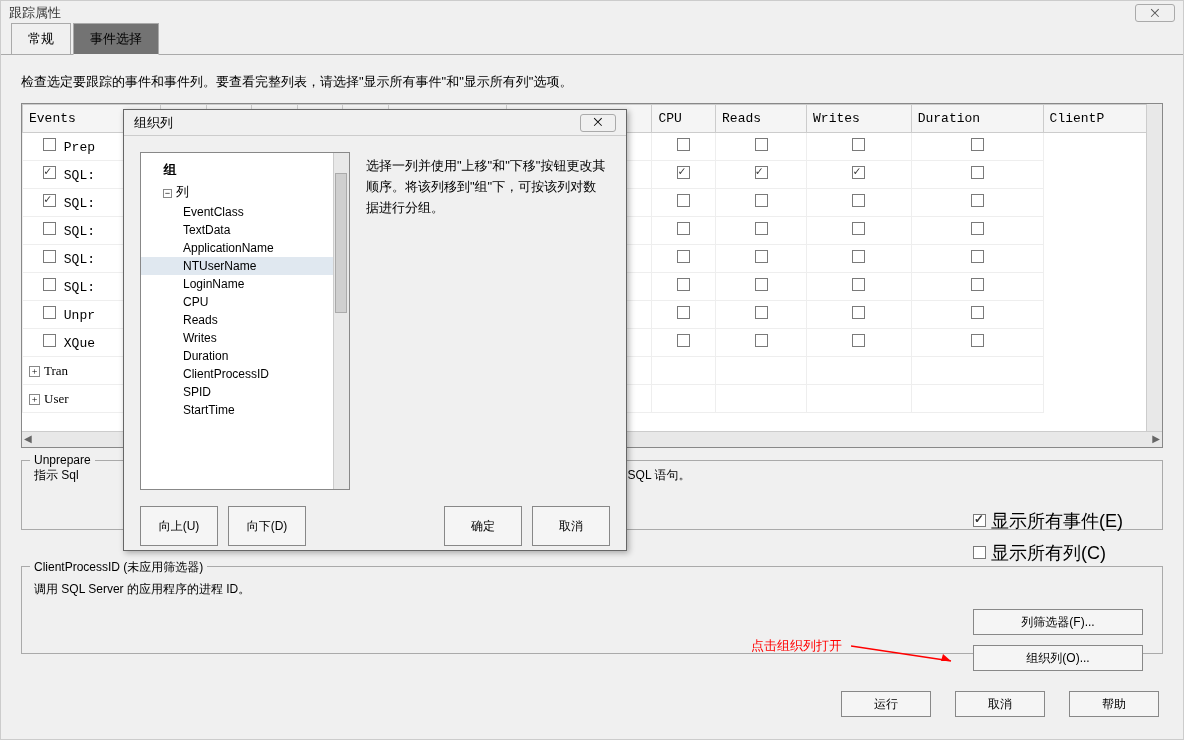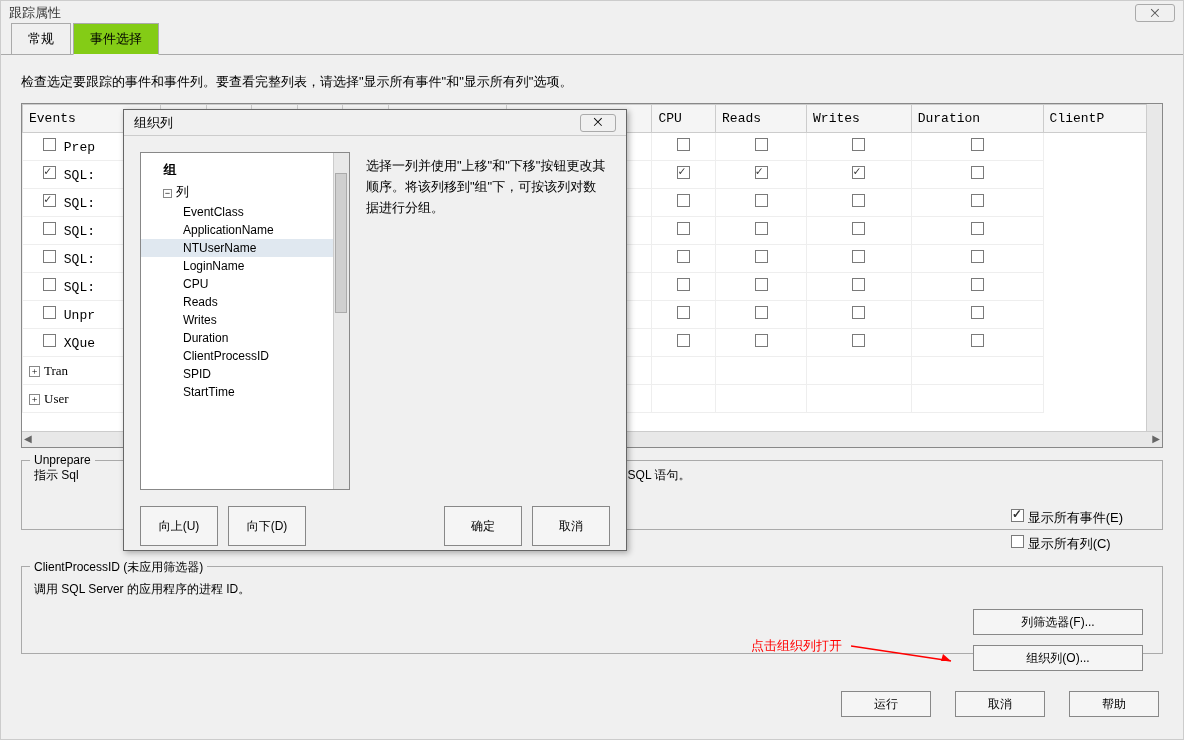--- a/index.html
+++ b/index.html
@@ -2,40 +2,40 @@
 <html><head>
 <meta charset="utf-8">
 <style>
 * { box-sizing: border-box; margin: 0; padding: 0; }
 body { font-family: "Microsoft YaHei", SimSun, Tahoma, sans-serif; font-size: 12px; background: #f0f0f0; width: 1184px; height: 740px; position: relative; overflow: hidden; }
 .window { position: absolute; left: 0; top: 0; width: 1184px; height: 740px; background: #f0f0f0; border: 1px solid #ccc; }
 .titlebar { height: 24px; padding: 12px 8px; font-size: 13px; color: #333; display: flex; justify-content: space-between; align-items: center; }
 .closebtn { width: 40px; height: 18px; border: 1px solid #aaa; border-radius: 3px; text-align: center; font-size: 11px; line-height: 16px; color: #555; }
 .tabs { display: flex; padding: 0 10px; border-bottom: 1px solid #aaa; height: 30px; align-items: flex-end; }
 .tab { padding: 6px 16px; border: 1px solid #aaa; border-bottom: none; background: #f0f0f0; margin-right: 2px; font-size: 13px; cursor: pointer; position: relative; }
-.tab.active { background: #84cc16; border-bottom: 1px solid #f0f0f0; margin-bottom: -1px; }
+.tab.active { background: #737373; border-bottom: 1px solid #f0f0f0; margin-bottom: -1px; }
 .content { padding: 10px 20px; }
 .instruction { font-size: 13px; margin: 8px 0 12px; }
 .grid-wrap { border: 1px solid #888; background: #fff; height: 345px; position: relative; }
 .grid { width: 100%; border-collapse: collapse; font-family: "Courier New", monospace; font-size: 13px; }
 .grid th { border: 1px solid #ccc; background: #f5f5f5; padding: 4px 6px; text-align: left; font-weight: normal; height: 28px; }
 .grid td { border: 1px solid #eee; padding: 2px 6px; text-align: center; height: 28px; }
 .grid td.first { text-align: left; padding-left: 20px; }
 .grid td.tree { text-align: left; padding-left: 6px; font-family: Liberation Serif, serif; }
 .cb { width: 13px; height: 13px; border: 1px solid #7a7a7a; display: inline-block; background: #fff; position: relative; }
 .cb.checked::after { content: "✓"; position: absolute; left: 0; top: -3px; font-size: 12px; color: #333; font-weight: bold; }
 .plusbox { display: inline-block; width: 11px; height: 11px; border: 1px solid #888; text-align: center; line-height: 9px; font-size: 10px; margin-right: 4px; }
 .scroll-h { position: absolute; bottom: 0; left: 0; right: 0; height: 16px; background: #e8e8e8; border-top: 1px solid #ccc; }
 .scroll-h::before { content: "◀"; position: absolute; left: 2px; top: 1px; font-size: 10px; color: #666; }
 .scroll-h::after { content: "▶"; position: absolute; right: 2px; top: 1px; font-size: 10px; color: #666; }
 .scroll-v { position: absolute; top: 0; right: 0; bottom: 16px; width: 16px; background: #e8e8e8; border-left: 1px solid #ccc; }
 .groupbox { border: 1px solid #aaa; margin-top: 12px; padding: 6px 12px 12px; position: relative; }
 .groupbox .legend { position: absolute; top: -8px; left: 8px; background: #f0f0f0; padding: 0 4px; font-size: 12px; }
 .right-checks { position: absolute; right: 60px; top: 500px; }
-.right-checks label { display: block; margin: 8px 0; font-size: 13px; }
+.right-checks label { display: block; margin: 8px 0; font-size: 18px; }
 .right-btns { position: absolute; right: 40px; top: 608px; }
 .btn { width: 170px; height: 26px; border: 1px solid #888; background: #f5f5f5; margin-bottom: 10px; display: block; font-size: 12px; cursor: pointer; }
 .bottom-btns { position: absolute; right: 24px; bottom: 22px; display: flex; gap: 24px; }
 .bottom-btns button { width: 90px; height: 26px; border: 1px solid #888; background: #f5f5f5; cursor: pointer; font-size: 12px; }
 .annotation { position: absolute; left: 750px; top: 636px; color: red; font-size: 13px; }
 .arrow-svg { position: absolute; left: 850px; top: 640px; }
 
 .dialog { position: absolute; left: 122px; top: 108px; width: 504px; height: 442px; background: #f0f0f0; border: 1px solid #666; box-shadow: 2px 2px 6px rgba(0,0,0,0.3); }
 .dialog .dtitle { height: 26px; padding: 4px 10px; font-size: 13px; display: flex; justify-content: space-between; border-bottom: 1px solid #ccc; }
 .dialog .dclose { width: 36px; height: 18px; border: 1px solid #aaa; border-radius: 3px; text-align: center; font-size: 11px; line-height: 15px; cursor: pointer; }
@@ -294,20 +294,21 @@
     <div class="dtitle">
       <span>组织列</span>
       <span class="dclose">⨉</span>
     </div>
     <div class="dialog-body">
       <div class="tree-pane">
         <div class="tree-list" id="tree-list">
             <div class="node root">&nbsp;&nbsp;&nbsp;&nbsp;组</div>
             <div class="node l2"><span class="minus">−</span>列</div>
             <div class="node l3">EventClass</div>
+            <div class="node l3">TextData</div>
             <div class="node l3">ApplicationName</div>
             <div class="node l3 selected">NTUserName</div>
             <div class="node l3">LoginName</div>
             <div class="node l3">CPU</div>
             <div class="node l3">Reads</div>
             <div class="node l3">Writes</div>
             <div class="node l3">Duration</div>
             <div class="node l3">ClientProcessID</div>
             <div class="node l3">SPID</div>
             <div class="node l3">StartTime</div>

